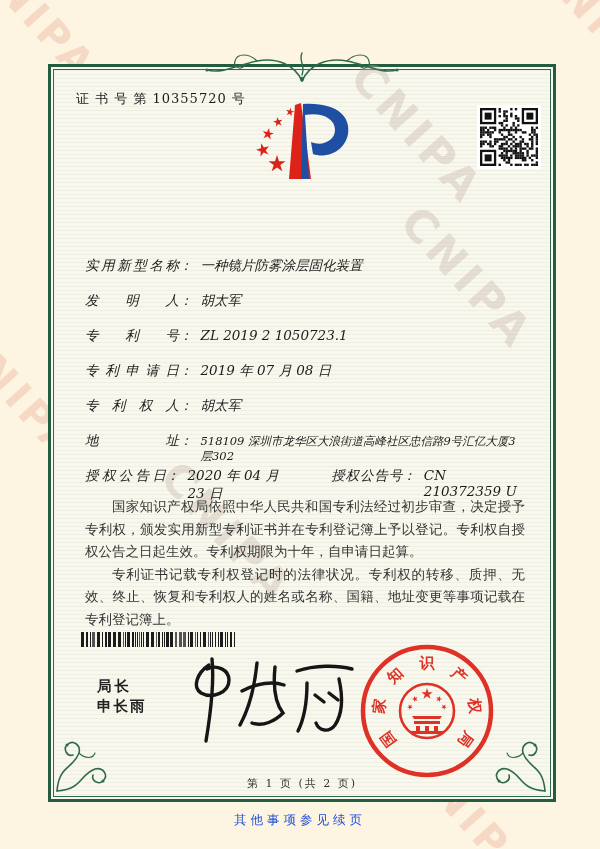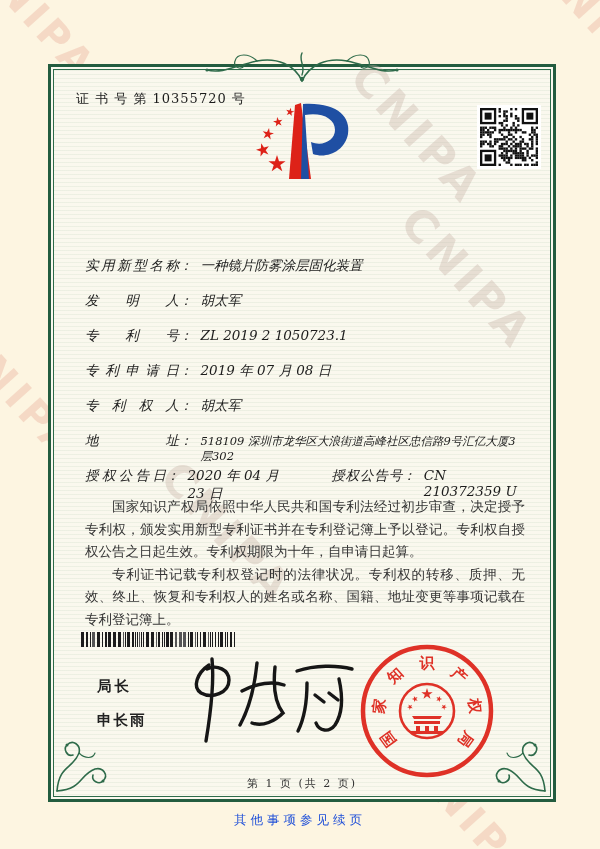--- a/index.html
+++ b/index.html
@@ -29,21 +29,21 @@
   .fvalue{flex:1;}
   .fvalue.small{font-size:11.5px;padding-top:2px;letter-spacing:0;}
   .grantrow{display:flex;}
   .grant2{margin-left:31px;display:flex;}
   .grant2 .flabel{width:84px;}
   .paras{position:absolute;left:34px;top:428px;width:440px;font-size:13.5px;line-height:22.5px;
          color:#353535;text-align:justify;}
   .paras p{margin:0;text-indent:2em;}
   .barcode{position:absolute;left:30px;top:565px;width:158px;height:15px;}
   .officer{position:absolute;left:46px;top:610px;font-size:14.5px;color:#222;letter-spacing:3px;font-weight:600;}
-  .officer .name{margin-top:15px;letter-spacing:2px;}
+  .officer .name{margin-top:1px;letter-spacing:2px;}
   .signature{position:absolute;left:128px;top:586px;width:185px;height:95px;}
   .seal{position:absolute;left:305px;top:573px;width:142px;height:142px;z-index:3;opacity:0.93;}
   .seal svg text{font-size:15px;font-weight:bold;fill:#dd2318;font-family:"DejaVu Serif",serif;}
   .seal-date{position:absolute;left:0;top:95px;width:100%;text-align:center;font-size:11.5px;
              font-weight:bold;color:#dd2318;letter-spacing:0.5px;}
   .flourish{position:absolute;width:66px;height:66px;z-index:4;}
   .flourish.bl{left:2px;top:662px;transform:scaleX(-1);}
   .flourish.br{left:432px;top:662px;}
   .top-ornament{position:absolute;left:148px;top:-19px;width:206px;height:38px;z-index:4;}
   .page-num{position:absolute;left:0;top:709px;width:100%;text-align:center;font-size:11px;

